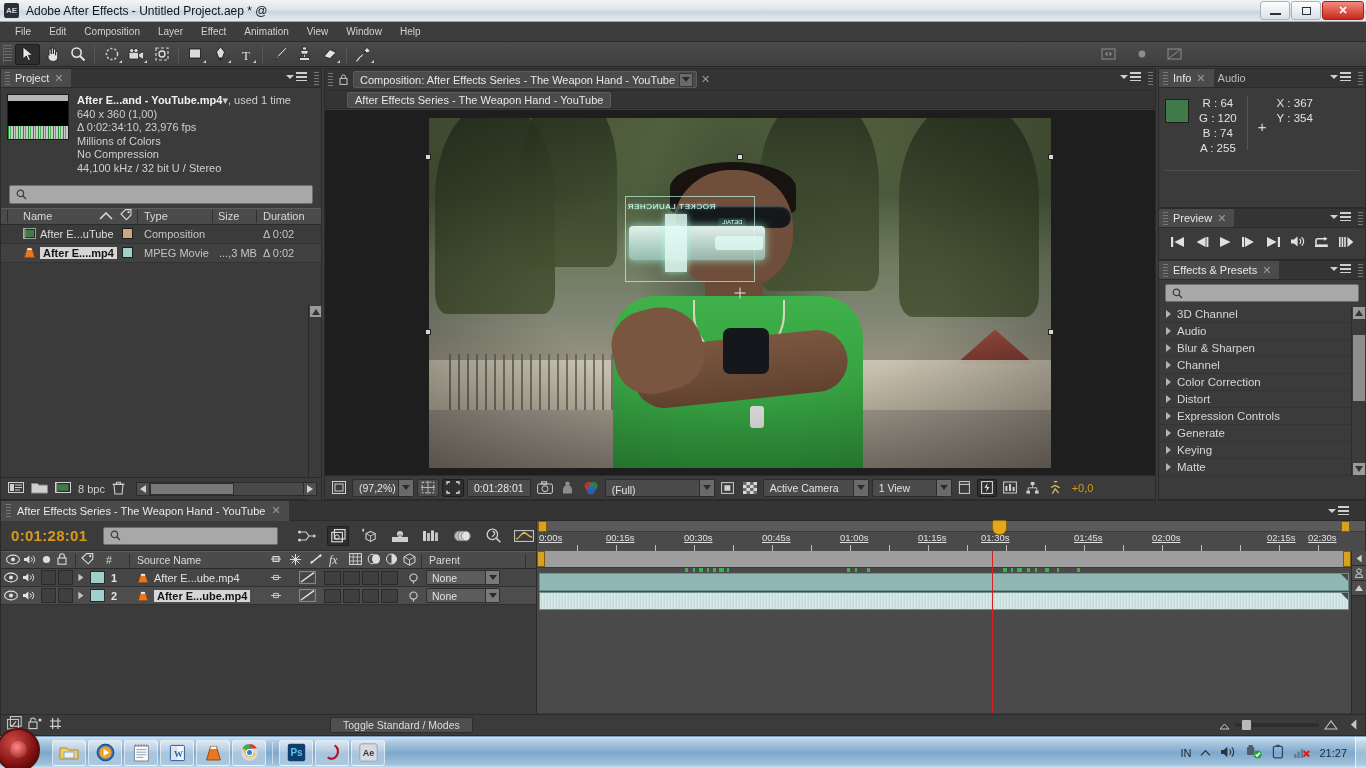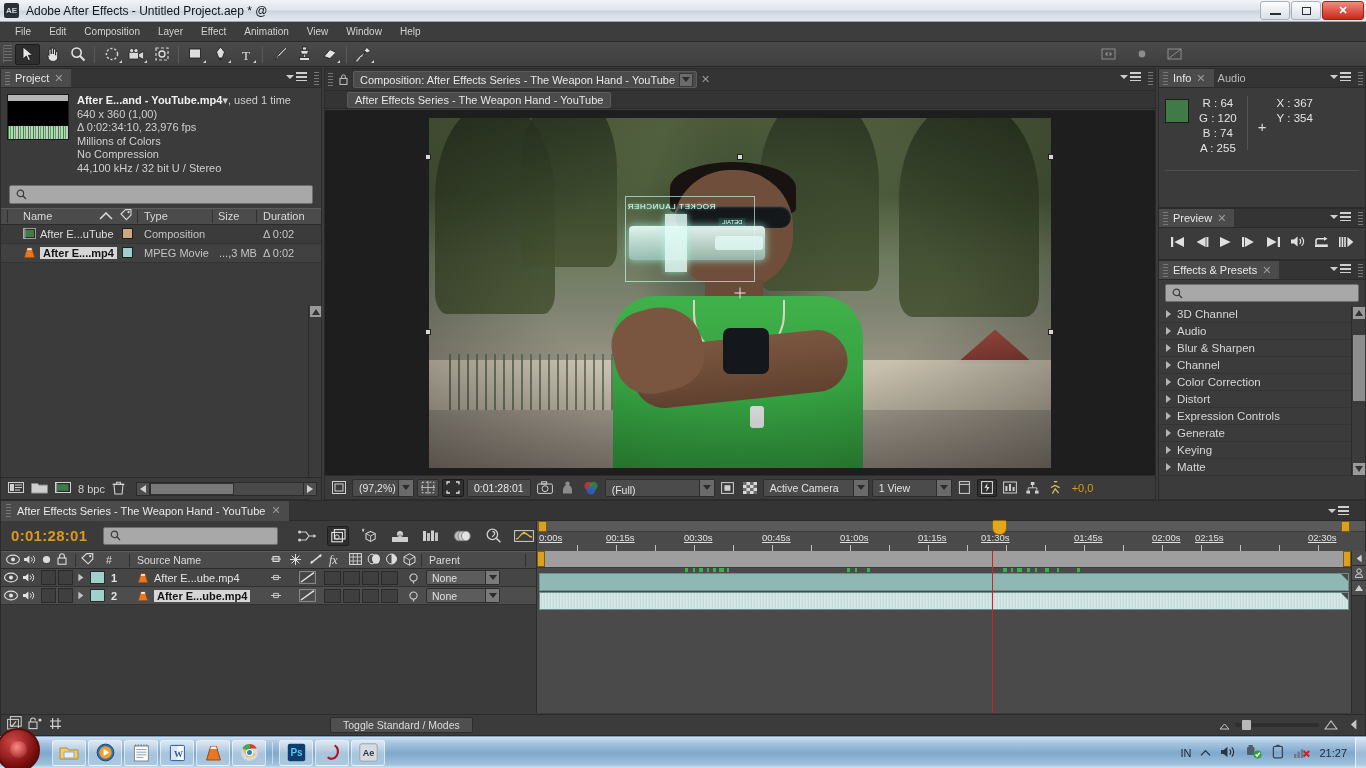--- a/index.html
+++ b/index.html
@@ -1084,21 +1084,21 @@
     <div class="wb-end" style="right:15px;"></div>
     <div class="tlabel" style="left:2px;">0:00s</div>
     <div class="tlabel" style="left:69px;">00:15s</div>
     <div class="tlabel" style="left:147px;">00:30s</div>
     <div class="tlabel" style="left:225px;">00:45s</div>
     <div class="tlabel" style="left:303px;">01:00s</div>
     <div class="tlabel" style="left:381px;">01:15s</div>
     <div class="tlabel" style="left:444px;">01:30s</div>
     <div class="tlabel" style="left:537px;">01:45s</div>
     <div class="tlabel" style="left:615px;">02:00s</div>
-    <div class="tlabel" style="left:658px;">02:15s</div>
+    <div class="tlabel" style="left:730px;">02:15s</div>
     <div class="tlabel" style="left:771px;">02:30s</div>
     <div class="tick" style="left:40px;"></div>
       <div class="tick" style="left:79px;"></div>
     <div class="tick" style="left:118px;"></div>
       <div class="tick" style="left:157px;"></div>
     <div class="tick" style="left:196px;"></div>
       <div class="tick" style="left:235px;"></div>
     <div class="tick" style="left:274px;"></div>
       <div class="tick" style="left:313px;"></div>
     <div class="tick" style="left:352px;"></div>

